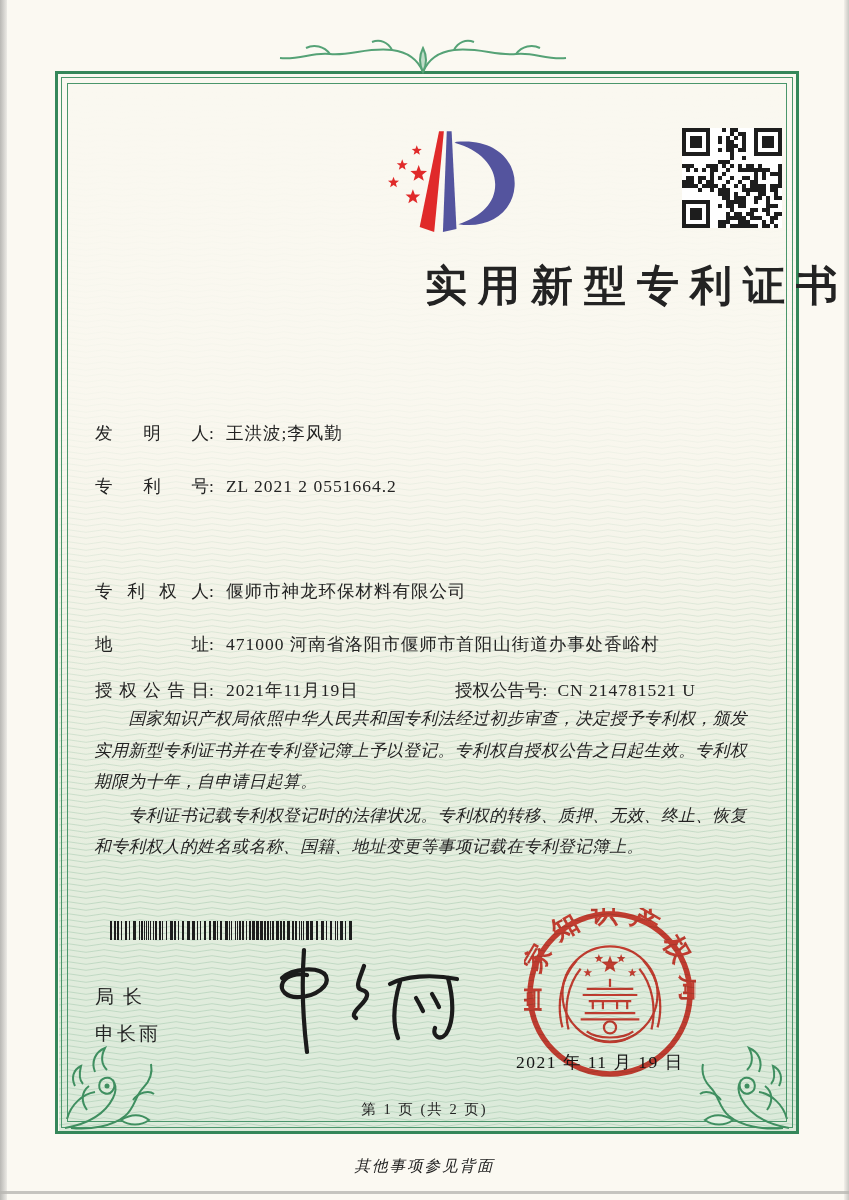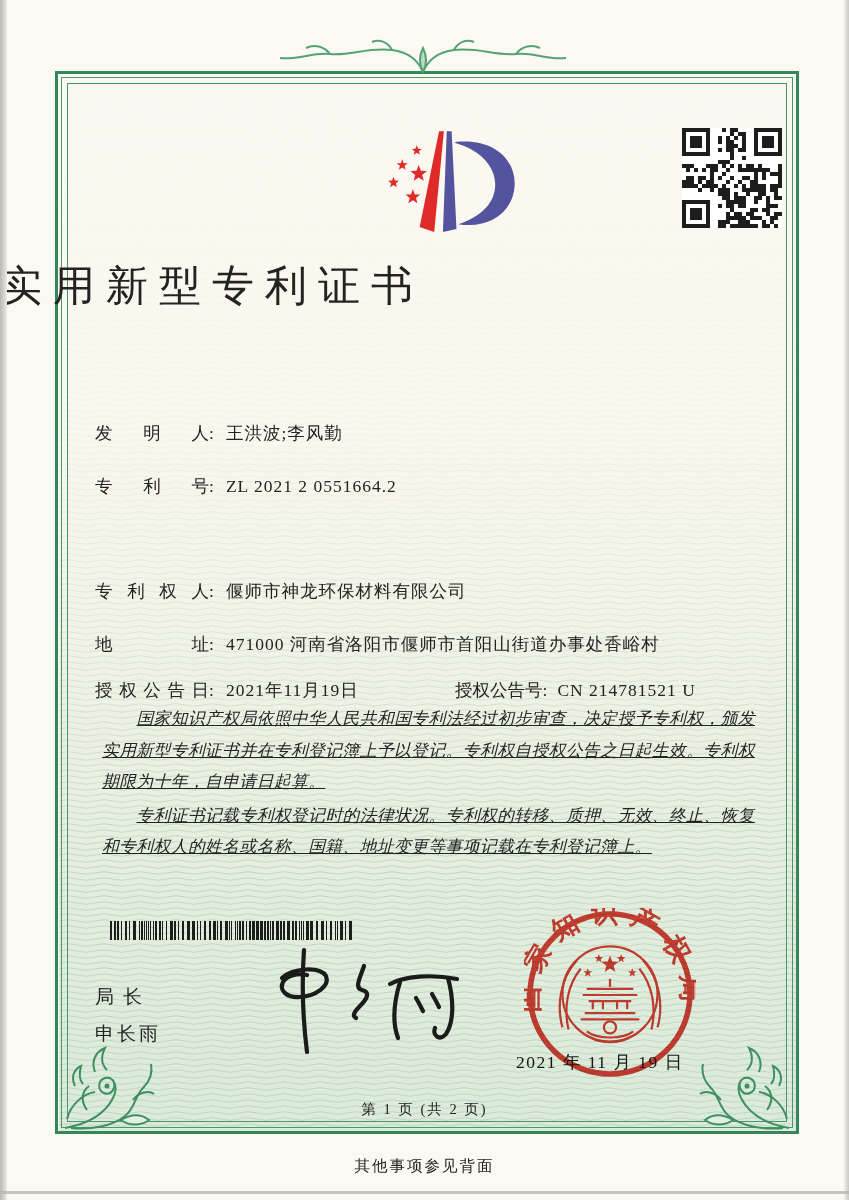--- a/index.html
+++ b/index.html
@@ -17,40 +17,40 @@
   .fade{position:absolute;left:59px;top:75px;width:740px;height:1059px;z-index:2;
         background:linear-gradient(180deg,rgba(250,248,240,1) 0%,rgba(250,248,240,.88) 30%,rgba(249,247,238,.4) 52%,rgba(249,247,238,0) 74%);}
   .ornament{position:absolute;z-index:3;}
   .orn-left{left:61px;top:1016px;}
   .orn-right{left:698px;top:1016px;transform:scaleX(-1);}
   .orn-top{left:268px;top:34px;}
   
   .cert-no{position:absolute;left:95px;top:132px;font-size:17px;letter-spacing:2px;z-index:5;}
   .logo{position:absolute;left:348px;top:120px;z-index:5;}
   .qr{position:absolute;left:682px;top:128px;z-index:5;}
-  .title{position:absolute;left:0;top:258px;width:100%;text-align:left;font-size:42px;font-weight:normal;
+  .title{position:absolute;left:0;top:258px;width:100%;text-align:right;font-size:42px;font-weight:bold;
          letter-spacing:11px;z-index:5;}
   .frow{position:absolute;left:95px;font-size:17.5px;z-index:5;white-space:nowrap;}
   .frow .lab{display:inline-block;width:114px;text-align:justify;text-align-last:justify;}
   .frow .val{margin-left:12px;letter-spacing:1px;}
   .grant{position:absolute;left:455px;top:678px;font-size:17.5px;z-index:5;white-space:nowrap;}
   .grant .val{margin-left:10px;letter-spacing:1px;}
   .body-text{position:absolute;left:94px;top:703px;width:666px;z-index:5;font-size:16.8px;line-height:1.88;
              font-style:italic;letter-spacing:.4px;}
-  .body-text p{margin:0 0 2px 8px;text-indent:2.05em;text-decoration:underline;}
+  .body-text p{margin:0 0 2px 0;text-indent:2.05em;}
   #barcode{position:absolute;left:110px;top:921px;width:246px;height:19px;font-size:0;overflow:hidden;z-index:5;}
   #barcode i{display:inline-block;height:100%;background:#1d1d1d;}
   #barcode b{display:inline-block;height:100%;}
   .signer-title{position:absolute;left:95px;top:984px;font-size:19px;letter-spacing:9px;z-index:5;}
   .signer-name{position:absolute;left:95px;top:1021px;font-size:19px;letter-spacing:3px;z-index:5;}
   .signature{position:absolute;left:252px;top:944px;z-index:6;}
   .seal{position:absolute;left:524px;top:908px;z-index:4;mix-blend-mode:multiply;opacity:.95;}
   .seal-date{position:absolute;left:516px;top:1050px;font-size:17.5px;letter-spacing:1.5px;color:#161616;z-index:6;}
   .page-footer{position:absolute;left:0;top:1100px;width:100%;text-align:center;font-size:14.5px;letter-spacing:2px;z-index:5;}
-  .back-note{position:absolute;left:0;top:1156px;width:100%;text-align:center;font-size:15.5px;letter-spacing:2px;z-index:5;}
+  .back-note{position:absolute;left:0;top:1156px;width:100%;text-align:center;font-size:15.5px;font-style:italic;letter-spacing:2px;z-index:5;}
 </style>
 </head>
 <body>
 
 <div class="page">
 
   <svg id="waves" width="740" height="1059">
     <defs>
       <linearGradient id="vgrad" x1="0" y1="0" x2="0" y2="1">
         <stop offset="0%" stop-color="#faf8f0"></stop>

